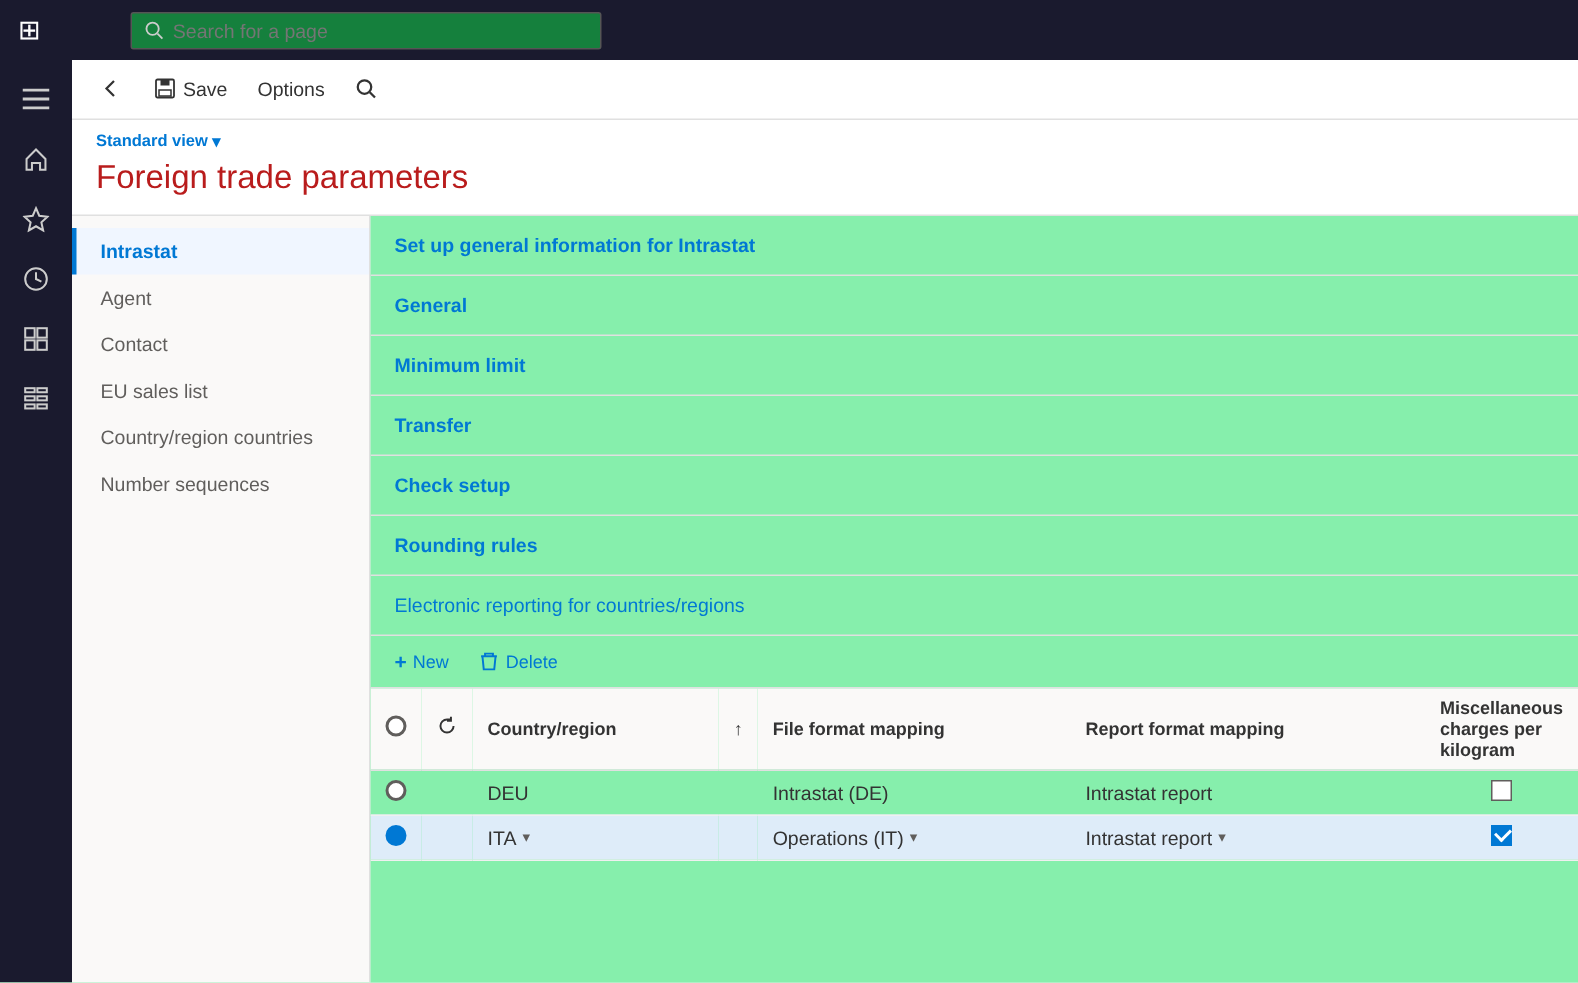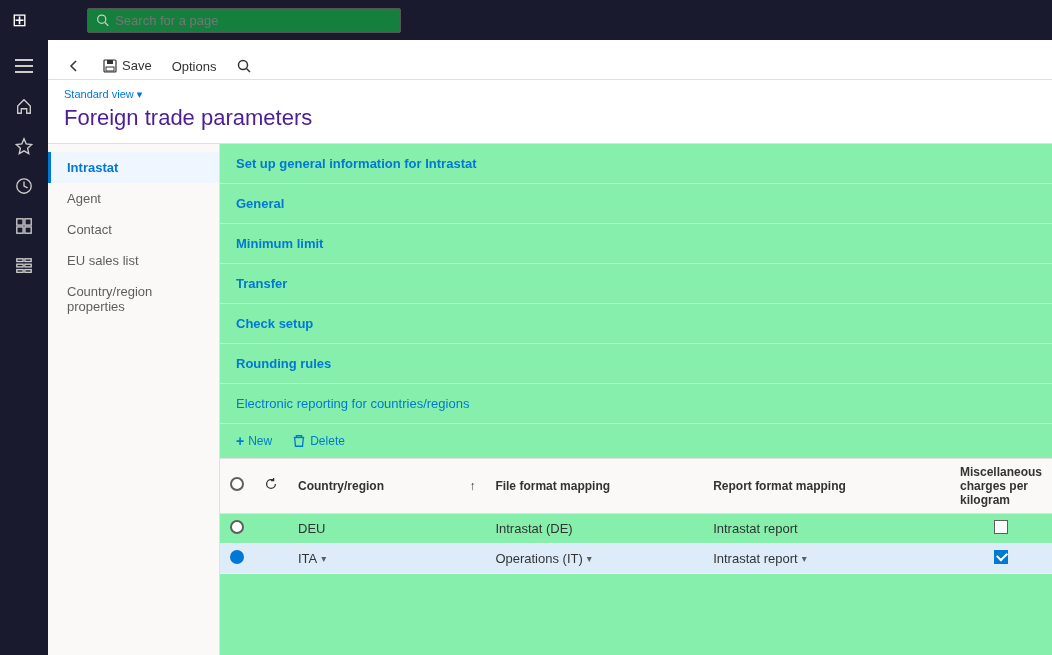--- a/index.html
+++ b/index.html
@@ -45,21 +45,21 @@
       color: #ccc;
       font-size: 13px;
       width: 100%;
     }
 
     
     .command-bar {
       background: #fff;
       height: 40px;
       display: flex;
-      align-items: flex-end;
+      align-items: center;
       padding: 0 10px;
       gap: 4px;
       border-bottom: 1px solid #e0e0e0;
     }
     .cmd-btn {
       display: flex;
       align-items: center;
       gap: 4px;
       padding: 5px 8px;
       border: none;
@@ -78,36 +78,37 @@
       border-bottom: 1px solid #e0e0e0;
     }
     .standard-view {
       font-size: 11px;
       color: #0078d4;
       display: flex;
       align-items: center;
       gap: 3px;
       margin-bottom: 4px;
       cursor: pointer;
+      font-weight: bold;
     }
     .page-title {
       font-size: 22px;
       font-weight: 300;
-      color: #4c1d95;
+      color: #b91c1c;
     }
 
     
     .main-layout {
       display: flex;
       height: calc(655px - 40px - 40px - 60px);
     }
 
     
     .left-nav {
-      width: 172px;
+      width: 199px;
       background: #faf9f8;
       border-right: 1px solid #e0e0e0;
       padding: 8px 0;
     }
     .nav-item {
       padding: 8px 16px;
       font-size: 13px;
       color: #605e5c;
       cursor: pointer;
       border-left: 3px solid transparent;
@@ -394,21 +395,22 @@
       <h1 class="page-title">Foreign trade parameters</h1>
     </div>
 
     <div class="main-layout">
 
       <div class="left-nav">
         <div class="nav-item active">Intrastat</div>
         <div class="nav-item">Agent</div>
         <div class="nav-item">Contact</div>
         <div class="nav-item">EU sales list</div>
-        <div class="nav-item">Country/region properties</div>
+        <div class="nav-item">Country/region countries</div>
+        <div class="nav-item">Number sequences</div>
       </div>
 
       <div class="content-area">
         <div class="section-title">Set up general information for Intrastat</div>
 
         <div class="section-title">General</div>
         <div class="section-title">Minimum limit</div>
         <div class="section-title">Transfer</div>
         <div class="section-title">Check setup</div>
         <div class="section-title">Rounding rules</div>

